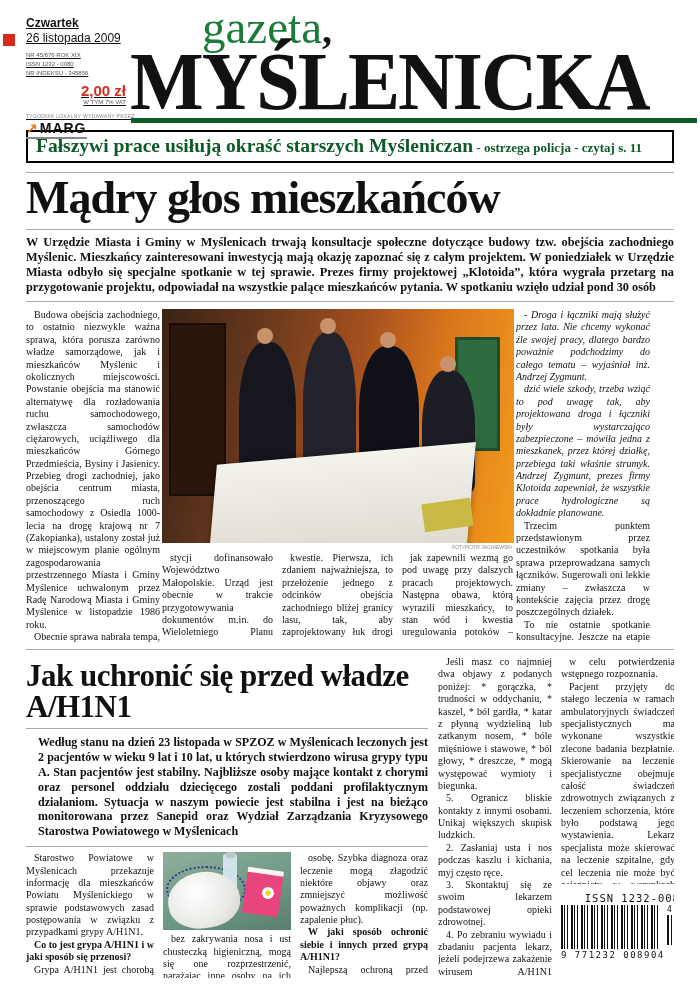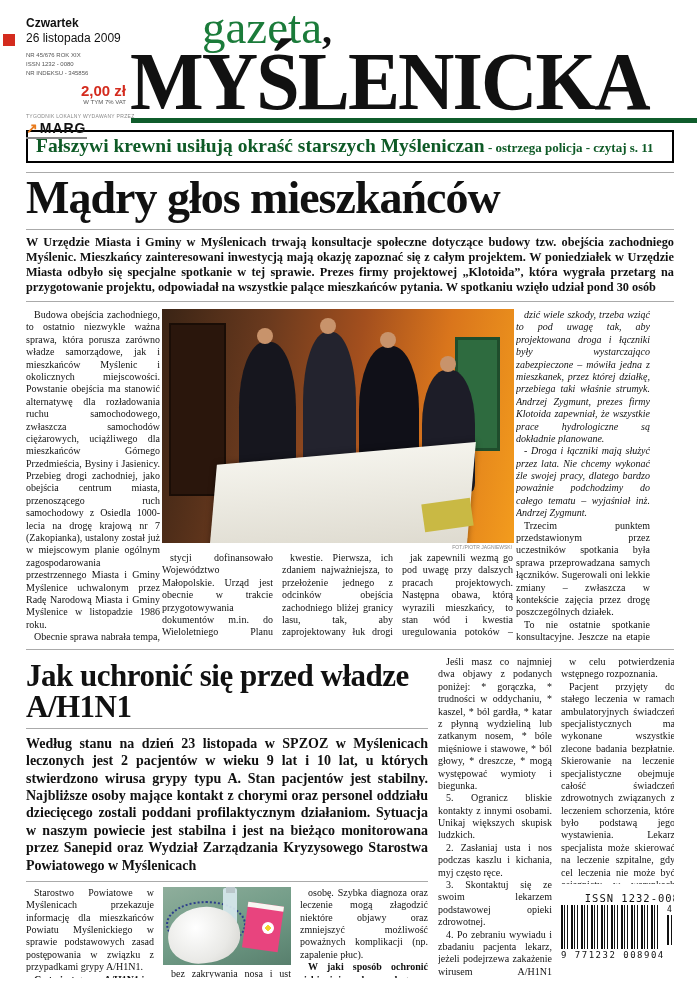--- a/index.html
+++ b/index.html
@@ -1,21 +1,21 @@
 <!DOCTYPE html>
 <html><head>
 <meta charset="utf-8">
 <style>
   html,body{margin:0;padding:0;background:#e9e9e9;}
   .page{position:relative;width:700px;height:1004px;background:#fff;margin:0 auto;
         overflow:hidden;font-family:"Liberation Serif",serif;color:#111;}
   
   .header{position:relative;height:126px;}
   .corner-mark{position:absolute;left:3px;top:34px;width:12px;height:12px;background:#d42b1e;}
-  .issue-block{position:absolute;left:26px;top:16px;width:110px;font-family:"Liberation Sans",sans-serif;}
+  .issue-block{position:absolute;left:26px;top:16px;width:110px;font-family:"Liberation Sans",sans-serif;text-decoration:underline;}
   .day{font-weight:bold;font-size:12px;}
   .date{font-size:12px;margin-top:1px;}
   .tiny{font-size:6px;color:#555;line-height:1.5;margin-top:6px;}
   .price{color:#d42b1e;font-weight:bold;font-size:15px;text-align:right;width:100px;margin-top:4px;}
   .vat{font-size:6px;color:#555;text-align:right;width:100px;}
   .pub-label{font-size:5px;color:#888;margin-top:8px;letter-spacing:.3px;}
   .marg{margin-top:1px;font-weight:bold;font-size:14px;letter-spacing:1px;color:#111;
         font-family:"Liberation Sans",sans-serif;border-bottom:2px solid #888;display:inline-block;padding-bottom:1px;}
   .marg .arrow{color:#e87b1e;font-weight:bold;margin-right:1px;}
   .masthead{position:absolute;left:130px;top:4px;width:566px;}
@@ -52,21 +52,21 @@
   .p1-table{position:absolute;left:14%;bottom:-14%;width:74%;height:52%;
       background:linear-gradient(#f4f3ec,#d9d5c9);transform:rotate(-5deg) skewX(-10deg);box-shadow:0 0 6px rgba(0,0,0,.4);}
   .p1-folder{position:absolute;right:12%;bottom:6%;width:14%;height:12%;background:#c9b944;transform:rotate(-8deg);}
   .photo-credit{font-family:"Liberation Sans",sans-serif;font-size:5px;color:#888;text-align:right;margin:1px 2px 2px 0;}
   .a1-sub{display:flex;gap:9px;height:88px;overflow:hidden;}
   .a1-sub .c{width:111px;flex:0 0 111px;overflow:hidden;}
   
   .a2{display:flex;gap:10px;margin-top:6px;height:322px;overflow:hidden;}
   .a2-left{width:402px;flex:0 0 402px;}
   .headline2{font-weight:bold;font-size:31px;letter-spacing:-.5px;margin:4px 0 6px 0;line-height:1;}
-  .lead2{font-weight:bold;font-size:14px;line-height:1.24;text-align:justify;margin:6px 0 7px 0;}
+  .lead2{font-weight:bold;font-size:12px;line-height:1.24;text-align:justify;margin:6px 0 7px 12px;}
   .a2-cols{display:flex;gap:9px;height:212px;overflow:hidden;}
   .a2-cols .c{width:128px;flex:0 0 128px;overflow:hidden;}
   .photo2{position:relative;width:128px;height:78px;overflow:hidden;margin-bottom:3px;
       background:linear-gradient(160deg,#8fae9c 0%,#6f9a85 55%,#587f6d 100%);}
   .p2-mask{position:absolute;left:4%;bottom:2%;width:56%;height:72%;border-radius:50% 50% 45% 45%;
       background:radial-gradient(circle at 40% 35%,#ffffff 0%,#e9e9e6 60%,#cfcfca 100%);transform:rotate(-8deg);}
   .p2-strap{position:absolute;left:2%;top:18%;width:60%;height:55%;border:2px dotted #2d3e8c;border-radius:50%;}
   .p2-bottle{position:absolute;left:47%;top:2%;width:11%;height:48%;background:rgba(215,232,238,.92);border-radius:2px;}
   .p2-cap{position:absolute;left:49%;top:-2%;width:7%;height:10%;background:#b9c6ca;}
   .p2-box{position:absolute;right:8%;top:22%;width:28%;height:52%;background:#e8447e;transform:rotate(8deg);
@@ -108,21 +108,21 @@
     </div>
 
     <div class="masthead">
       <div class="gazeta"><span>gazeta</span><span class="gazeta-accent">,</span></div>
       <div class="paper-name">MYŚLENICKA</div>
     </div>
     <div class="green-rule"></div>
   </div>
 
   <div class="banner">
-    <span class="banner-main">Fałszywi krewni usiłują okraść starszych Myśleniczan</span><span class="banner-sub"> - ostrzega policja - czytaj s. 11</span>
+    <span class="banner-main">Fałszywi prace usiłują okraść starszych Myśleniczan</span><span class="banner-sub"> - ostrzega policja - czytaj s. 11</span>
   </div>
 
   <div class="content">
     <hr class="hrule" style="margin-top:9px">
     <div class="headline1">Mądry głos mieszkańców</div>
     <hr class="hrule">
     <div class="lead">W Urzędzie Miasta i Gminy w Myślenicach trwają konsultacje społeczne dotyczące budowy tzw. obejścia zachodniego Myślenic. Mieszkańcy zainteresowani inwestycją mają okazję zapoznać się z całym projektem. W poniedziałek w Urzędzie Miasta odbyło się specjalne spotkanie w tej sprawie. Prezes firmy projektowej „Klotoida”, która wygrała przetarg na przygotowanie projektu, odpowiadał na wszystkie palące mieszkańców pytania. W spotkaniu wzięło udział pond 30 osób</div>
     <hr class="hrule">
 
     <div class="a1-cols">
@@ -157,22 +157,22 @@
             <p>kwestie. Pierwsza, ich zdaniem najważniejsza, to przełożenie jednego z odcinków obejścia zachodniego bliżej granicy lasu, tak, aby zaprojektowany łuk drogi był maksymalnie oddalony od ich domostw i zajmował nieużytki rolne. Pomysł ten zaakceptowali projektanci, którzy uznali go za logiczny, sensowny i</p>
           </div>
           <div class="c bodytext">
             <p>jak zapewnili wezmą go pod uwagę przy dalszych pracach projektowych. Następna obawa, którą wyrazili mieszkańcy, to stan wód i kwestia uregulowania potoków – zwłaszcza Bysinki.</p>
 
           </div>
         </div>
       </div>
 
       <div class="a1-col bodytext">
+        <p class="italic-p">- Droga i łączniki mają służyć przez lata. Nie chcemy wykonać źle swojej pracy, dlatego bardzo poważnie podchodzimy do całego tematu – wyjaśniał inż. Andrzej Zygmunt.</p>
         <p class="italic-p">dzić wiele szkody, trzeba wziąć to pod uwagę tak, aby projektowana droga i łączniki były wystarczająco zabezpieczone – mówiła jedna z mieszkanek, przez której działkę, przebiega taki właśnie strumyk. Andrzej Zygmunt, prezes firmy Klotoida zapewniał, że wszystkie prace hydrologiczne są dokładnie planowane.</p>
-        <p class="italic-p">- Droga i łączniki mają służyć przez lata. Nie chcemy wykonać źle swojej pracy, dlatego bardzo poważnie podchodzimy do całego tematu – wyjaśniał inż. Andrzej Zygmunt.</p>
         <p>Trzecim punktem przedstawionym przez uczestników spotkania była sprawa przeprowadzana samych łączników. Sugerowali oni lekkie zmiany – zwłaszcza w kontekście zajęcia przez drogę poszczególnych działek.</p>
         <p>To nie ostatnie spotkanie konsultacyjne. Jeszcze na etapie wydania decyzji środowiskowej mieszkańcy będą mogli skonsultować cały projekt.</p>
 
       </div>
     </div>
     <hr class="hrule" style="margin-top:4px">
   </div>
 
   <div class="content a2">
     <div class="a2-left">

